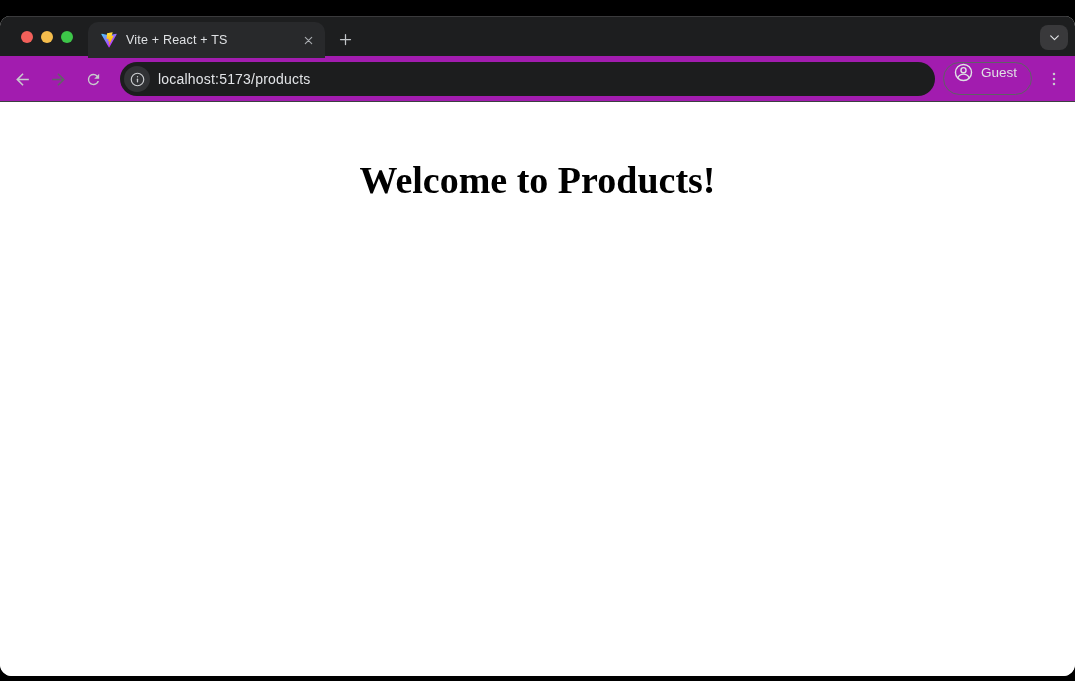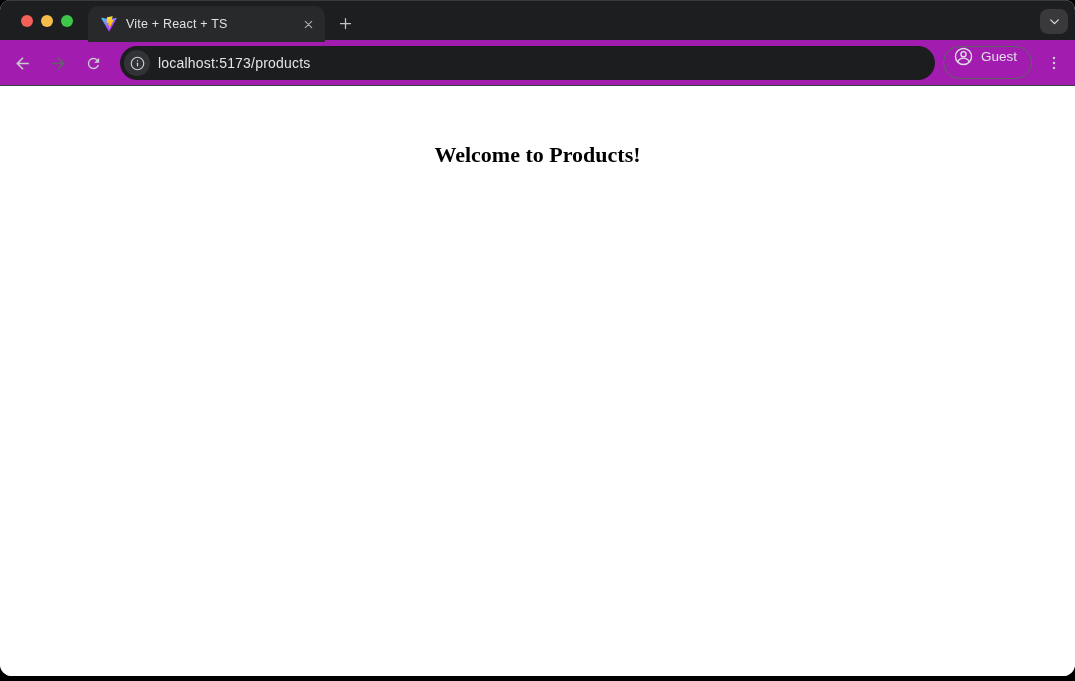--- a/index.html
+++ b/index.html
@@ -1,19 +1,19 @@
 <!DOCTYPE html>
 <html><head>
 <meta charset="utf-8">
 <style>
   * { margin:0; padding:0; box-sizing:border-box; }
   html,body { width:1075px; height:681px; }
   body { background:#000; font-family:"Liberation Sans", sans-serif; position:relative; overflow:hidden; }
 
-  .window { position:absolute; inset:0 0 5px 0; border-radius:10px 10px 12px 12px; overflow:hidden; background:#fff; }
+  .window { position:absolute; inset:0 0 5px 0; border-radius:10px 10px 12px 12px; overflow:hidden; background:#fff;margin-top:16px; }
 
   
   .tabstrip { position:relative; height:40px; background:#1d1e1f; border-top:1px solid #3a3a3c; }
   .traffic { position:absolute; top:14px; left:21px; display:flex; gap:8px; }
   .traffic span { width:12px; height:12px; border-radius:50%; display:block; }
 
   .tab { position:absolute; left:88px; top:5px; width:237px; height:36px; background:#28292b;
          border-radius:10px 10px 0 0; display:flex; align-items:center; padding:0 8px 0 13px; z-index:3; }
   .tab .favicon { width:16px; height:16px; flex:0 0 auto; }
   .tab .title { margin-left:9px; font-size:12.5px; color:#dfe1e4; white-space:nowrap; overflow:hidden; flex:1 1 auto; letter-spacing:.2px; }
@@ -40,21 +40,21 @@
   .profile { position:absolute; left:943px; top:6px; height:33px; padding:0 14px 12px 9px; border:1px solid #5f6265;
              border-radius:17px; display:flex; align-items:center; gap:7px; cursor:pointer; }
   .profile .plabel { font-size:13.5px; color:#dfe1e4; }
 
   .menubtn { position:absolute; left:1041px; top:9px; width:26px; height:28px; display:flex;
              align-items:center; justify-content:center; cursor:pointer; }
 
   
   .content { position:absolute; top:87px; left:0; right:0; bottom:0; background:#ffffff; overflow:hidden; }
   .content h1 { margin-top:55px; text-align:center; font-family:"Liberation Serif", serif;
-                font-weight:bold; font-size:22px; color:#000; }
+                font-weight:bold; font-size:38px; color:#000; }
 
   svg { display:block; }
 </style>
 </head>
 <body>
 
 <div class="window">
 
   <div class="tabstrip">
     <div class="traffic">

